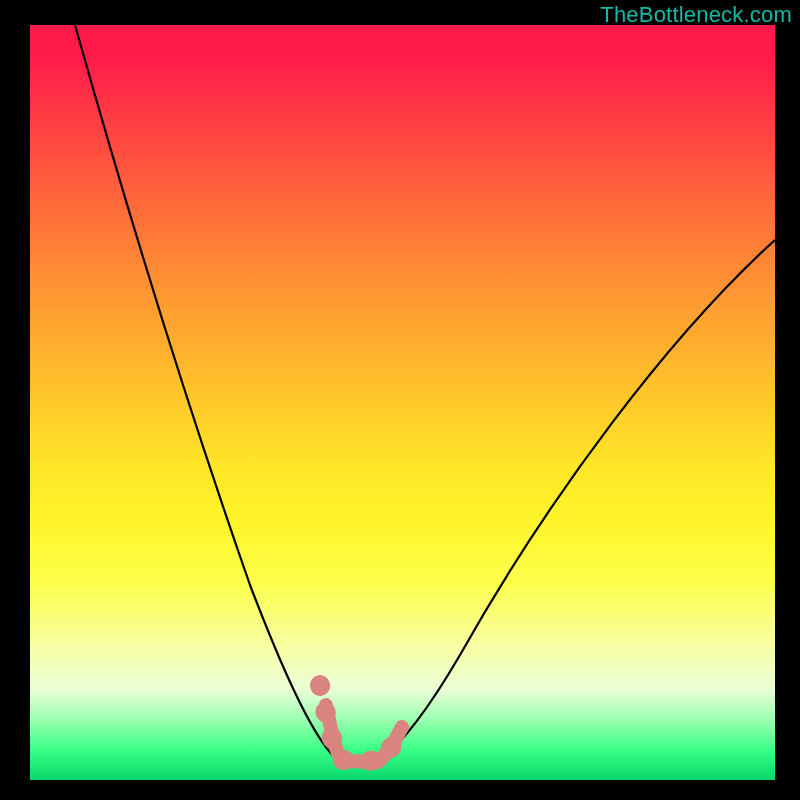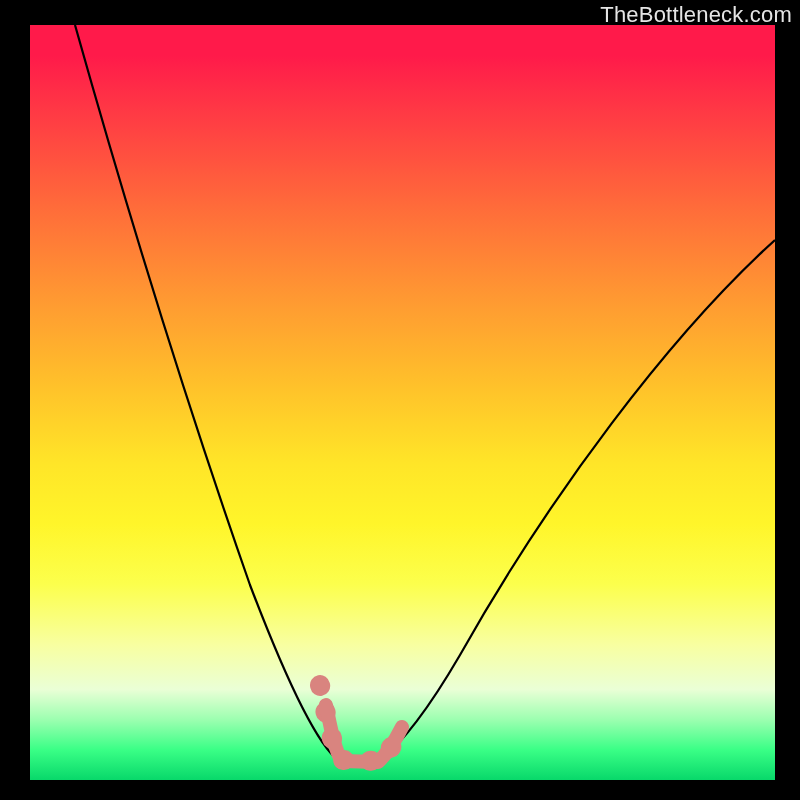--- a/index.html
+++ b/index.html
@@ -40,21 +40,21 @@
       #eaffd6 88%,
       #9cffb0 92%,
       #3aff86 96%,
       #08d86a 100%
     );
   }
   .watermark {
     position: absolute;
     top: 2px;
     right: 8px;
-    color: #e5e5e5;
+    color: #14b8a6;
     font-size: 22px;
     letter-spacing: 0.2px;
     font-weight: 500;
   }
   svg.curves {
     position: absolute;
     left: 0;
     top: 0;
     width: 745px;
     height: 755px;

